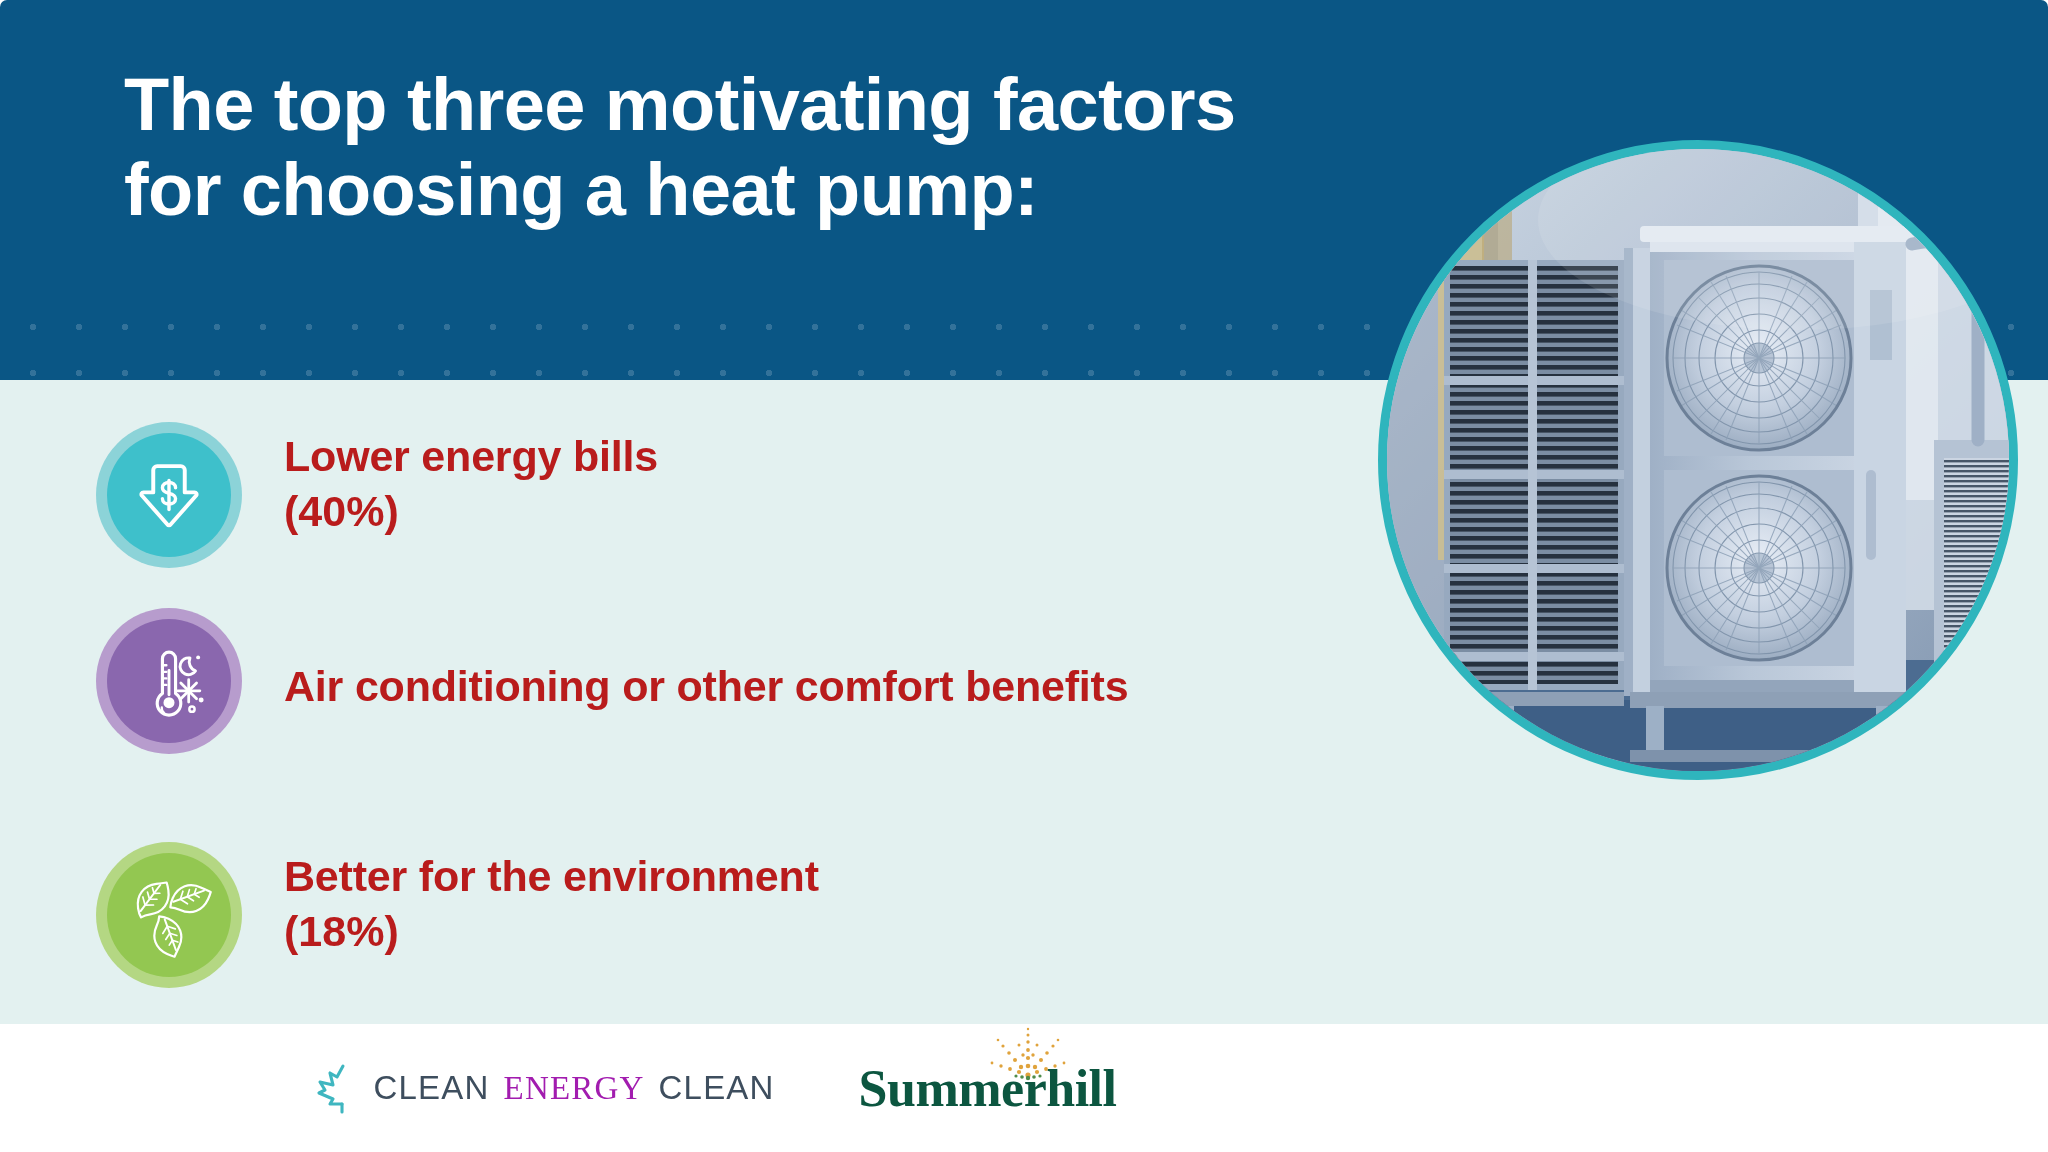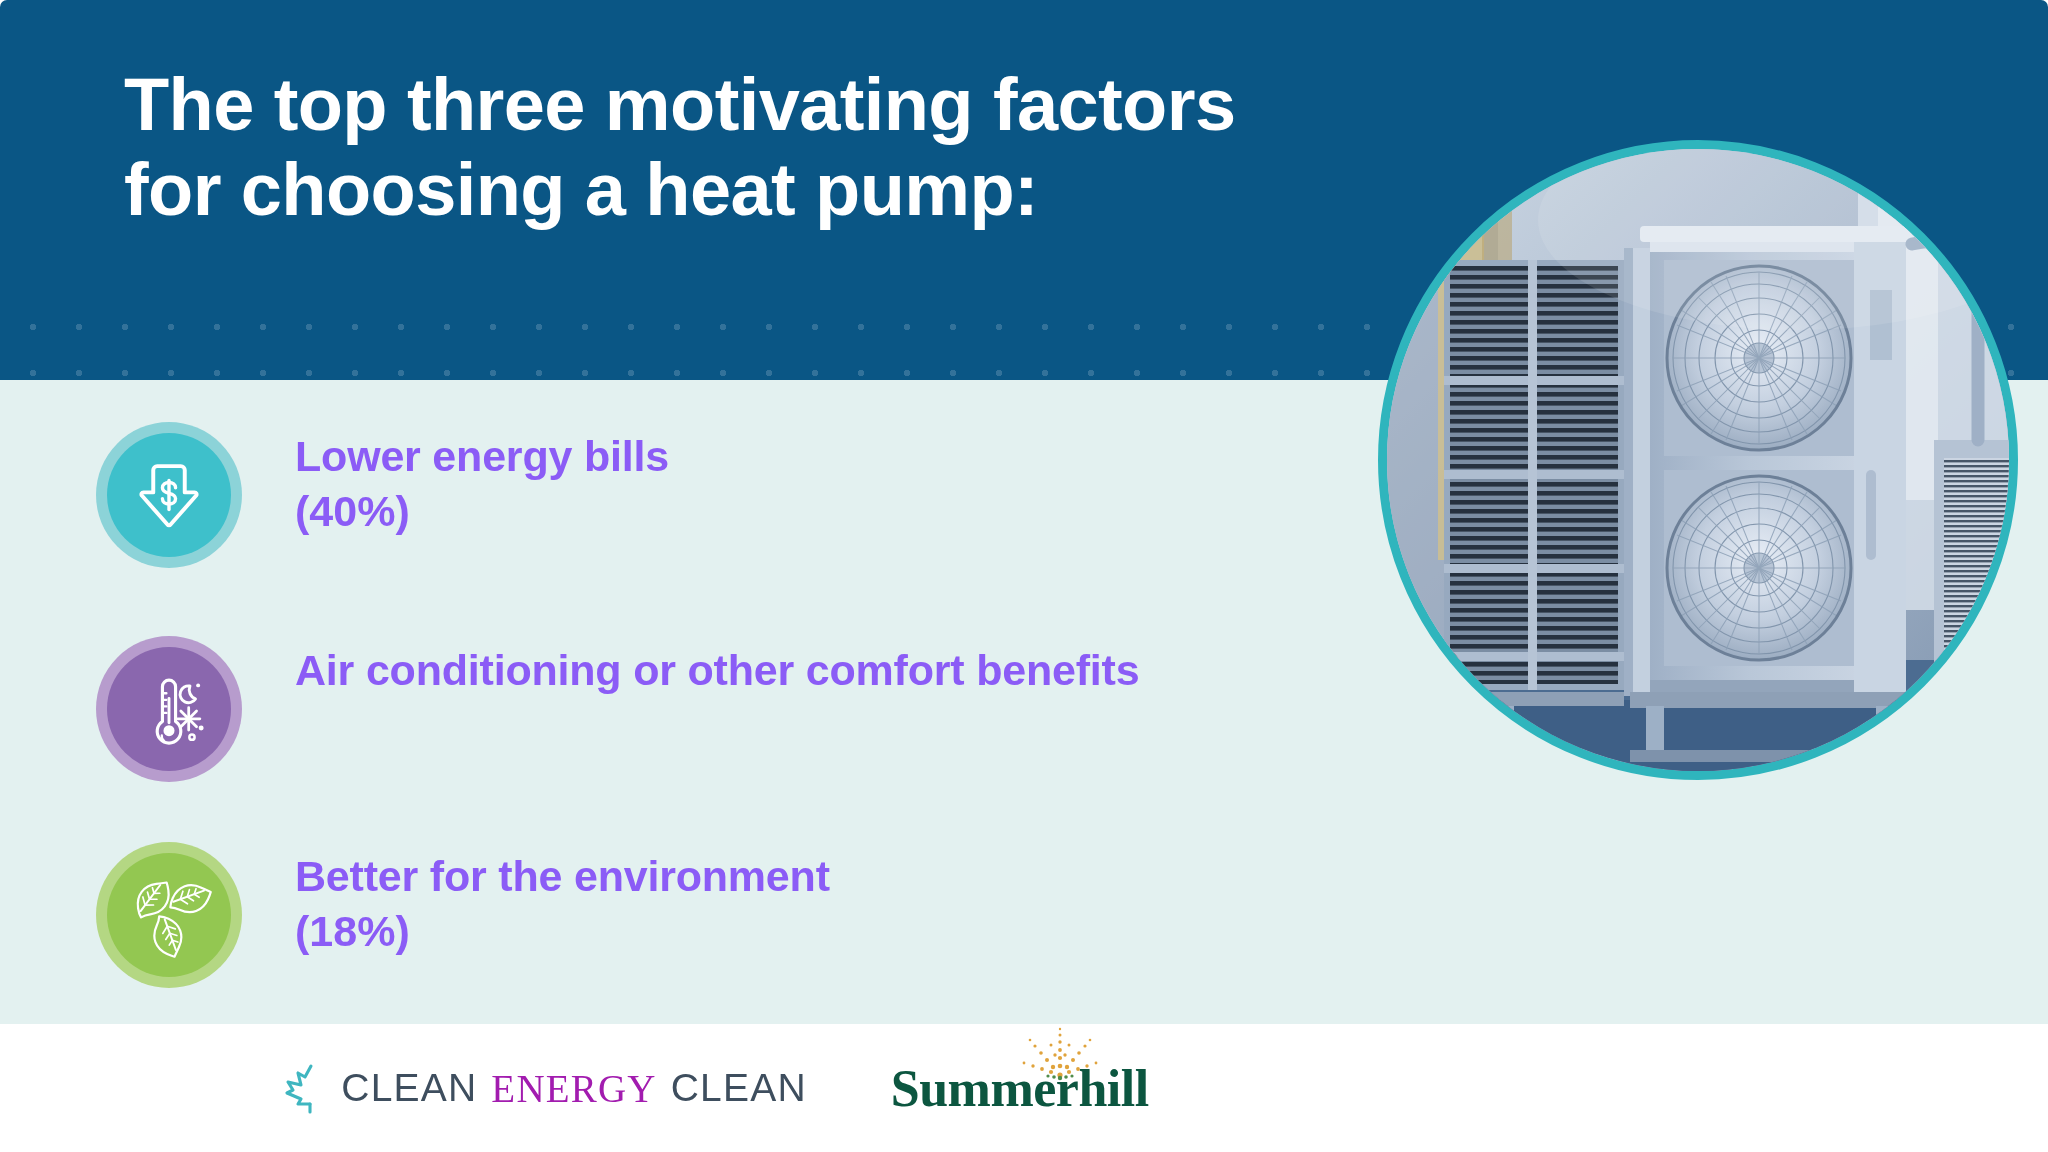--- a/index.html
+++ b/index.html
@@ -62,42 +62,42 @@
     left:0; top:380px;
     width:1400px; height:644px;
   }
   .fact-row {
     position:absolute;
     left:96px;
     display:flex;
     align-items:flex-start;
   }
   .fact-row.r0 { top:42px; }
-  .fact-row.r1 { top:256px; }
+  .fact-row.r1 { top:228px;align-items:center; }
   .fact-row.r2 { top:462px; }
 
   .badge {
     position:relative;
     width:146px; height:146px;
     border-radius:50%;
     flex:0 0 146px;
     display:flex; align-items:center; justify-content:center;
   }
   .badge .inner {
     position:absolute;
     left:11px; top:11px;
     width:124px; height:124px;
     border-radius:50%;
   }
   .badge svg { position:relative; z-index:2; }
 
   .fact-text {
-    margin-left:53px;
+    margin-left:42px;
     padding-top:10px;
-    color:#8b5cf6;
+    color:#b91c1c;
   }
   .fact-title {
     font-size:43px;
     font-weight:bold;
     line-height:1.12;
     letter-spacing:-0.2px;
     white-space:nowrap;
   }
   .fact-pct {
     font-size:43px;
@@ -133,21 +133,21 @@
   
   .logos {
     position:absolute;
     left:0; top:1024px;
     width:1430px; height:128px;
     display:flex; align-items:center; justify-content:center;
     gap:66px;
   }
   .cec-logo { display:flex; align-items:center; gap:14px; }
   .cec-word {
-    font-size:39px;
+    font-size:33px;
     letter-spacing:1.2px;
     font-weight:normal;
     white-space:nowrap;
   }
   .cec-dark { color:#3e4e5e; }
   .cec-teal { color:#a21caf;font-family:Liberation Serif, serif; }
 
   .sh-logo { position:relative;margin-left:18px; }
   .sh-word {
     font-family:"Liberation Serif", serif;

